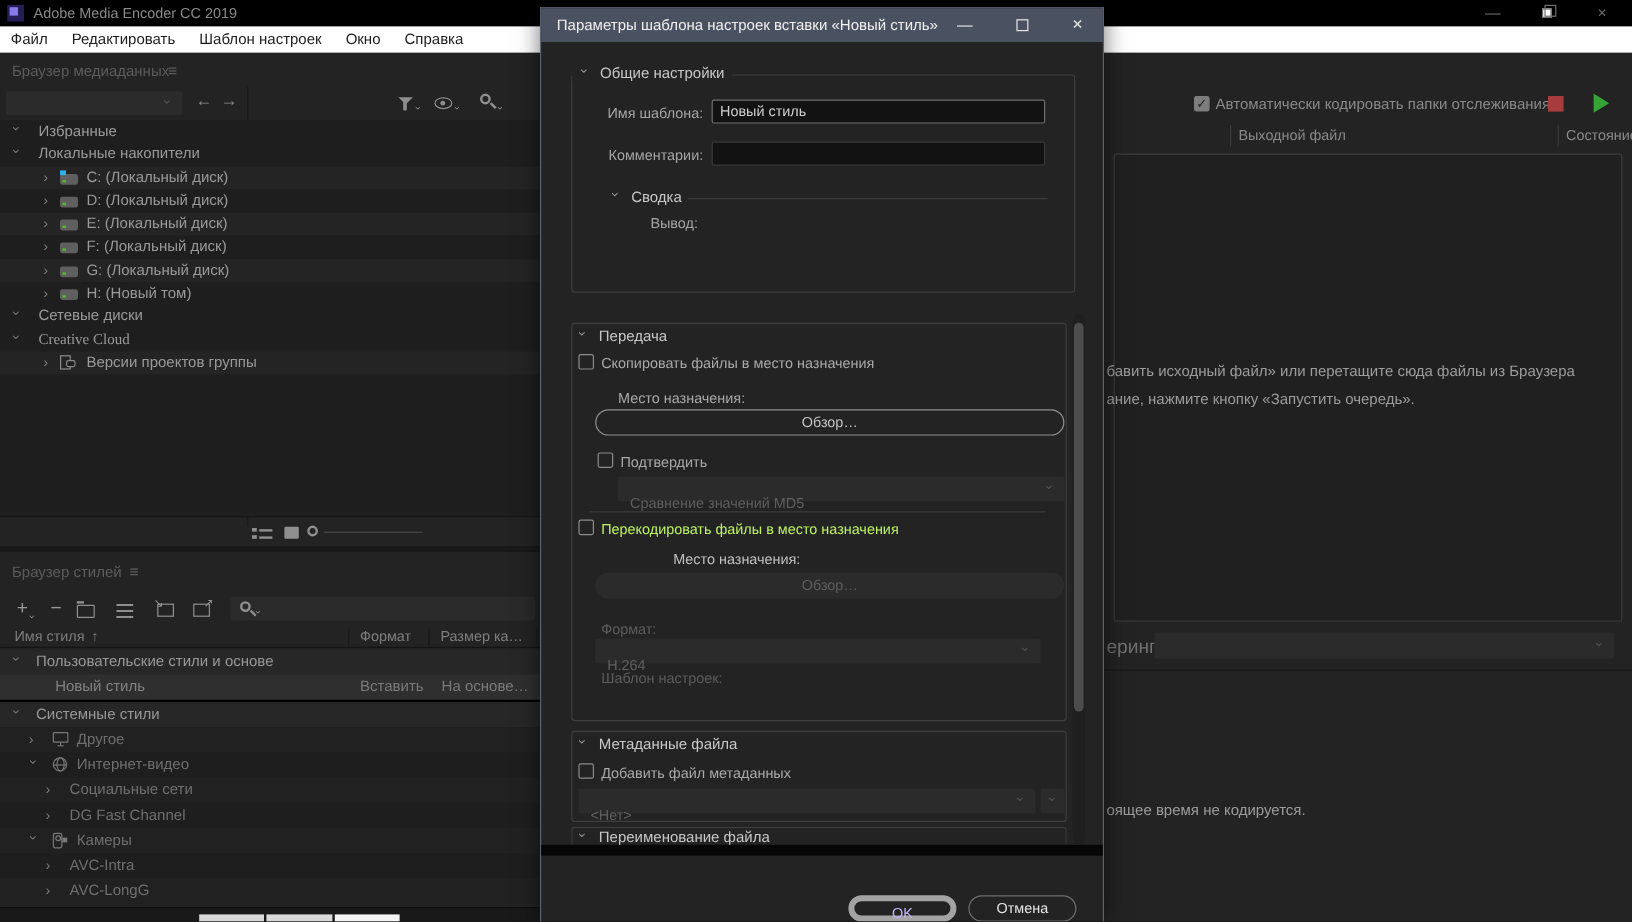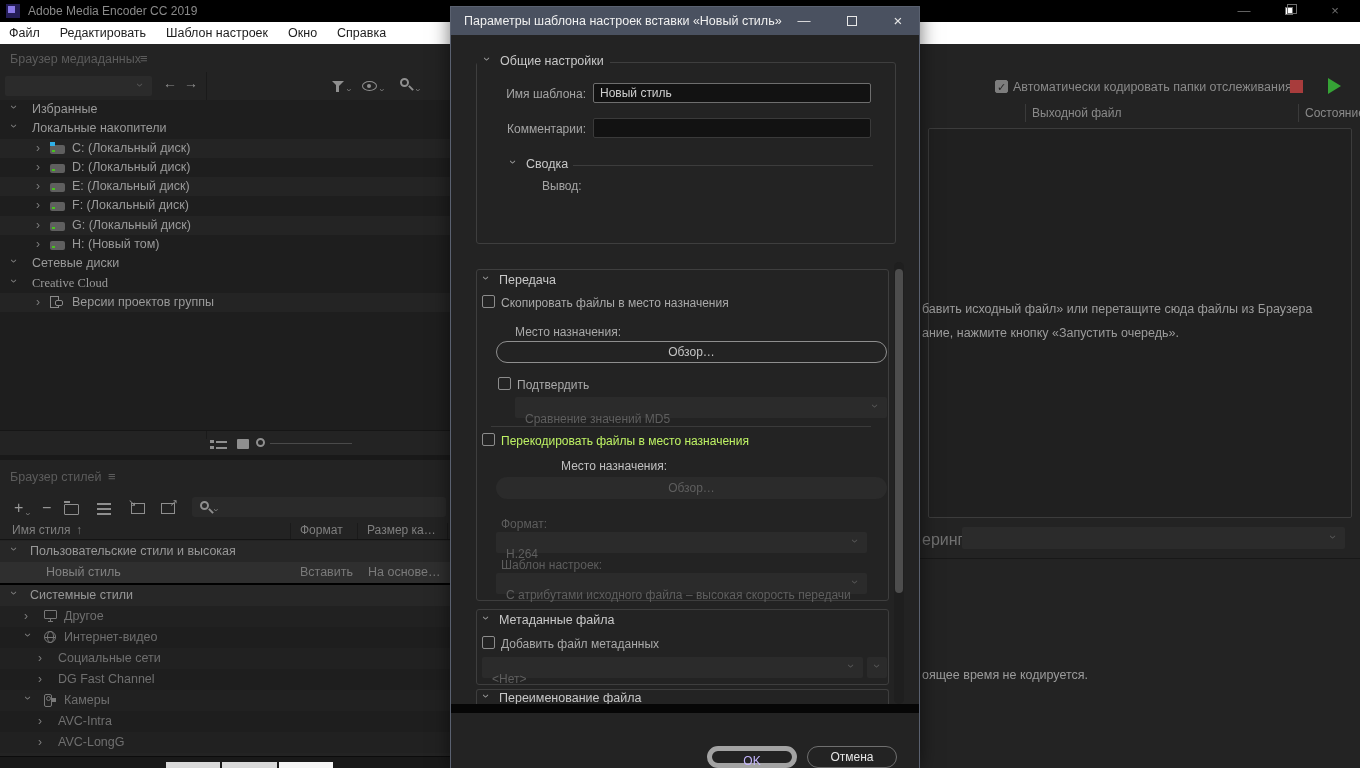--- a/index.html
+++ b/index.html
@@ -257,21 +257,21 @@
       <span style="position:absolute; left:76px; top:1px;">↑</span>
       <span class="hvline" style="left:290px;"></span>
       <span style="position:absolute; left:300px; top:1px;">Формат</span>
       <span class="hvline" style="left:357px;"></span>
       <span style="position:absolute; left:367px; top:1px;">Размер ка…</span>
       <span class="hvline" style="left:447px;"></span>
     </div>
     <div class="prows" id="preset-rows">
         <div class="prow group">
           <span class="chev down" style="left: 10px;">›</span>
-          <span class="lbl" style="left: 30px;">Пользовательские стили и высокая</span>
+          <span class="lbl" style="left: 30px;">Пользовательские стили и основе</span>
         </div>
         <div class="prow selected">
           <span class="lbl" style="left: 46px;">Новый стиль</span>
           <span class="colfmt">Вставить</span>
           <span class="colsize">На основе…</span>
         </div>
         <div class="psep"></div>
         <div class="prow group">
           <span class="chev down" style="left: 10px;">›</span>
           <span class="lbl" style="left: 30px;">Системные стили</span>
@@ -366,24 +366,20 @@
     <span class="cbx" style="left:31px; top:426px;"></span>
     <div class="dlg-label" style="left:50px; top:427px; color:#bef264;">Перекодировать файлы в место назначения</div>
     <div class="dlg-label" style="left:110px; top:452px; color:#c0c0c0;">Место назначения:</div>
     <div class="pill browse-off" style="left:45px; top:470px; width:391px; height:22px;">Обзор…</div>
     <div class="dlg-label dim" style="left:50px; top:510px;">Формат:</div>
     <div class="dd" style="left:45px; top:525px; width:371px; height:21px;">
       <span class="val">H.264</span>
       <span class="chev">›</span>
     </div>
     <div class="dlg-label dim" style="left:50px; top:551px;">Шаблон настроек:</div>
-    <div class="dd" style="left:45px; top:566px; width:371px; height:21px;">
-      <span class="val">С атрибутами исходного файла – высокая скорость передачи</span>
-      <span class="chev">›</span>
-    </div>
 
     <div class="group-box" style="left:25px; top:602px; width:413px; height:76px;"></div>
     <div class="sec-head" style="left:31px; top:606px;"><span class="chev down">›</span><span>Метаданные файла</span></div>
     <span class="cbx" style="left:31px; top:629px;"></span>
     <div class="dlg-label" style="left:50px; top:630px; color:#a9a9a9;">Добавить файл метаданных</div>
     <div class="dd" style="left:31px; top:650px; width:381px; height:21px;">
       <span class="val">&lt;Нет&gt;</span>
       <span class="chev">›</span>
     </div>
     <div class="dd" style="left:416px; top:650px; width:20px; height:21px;">

